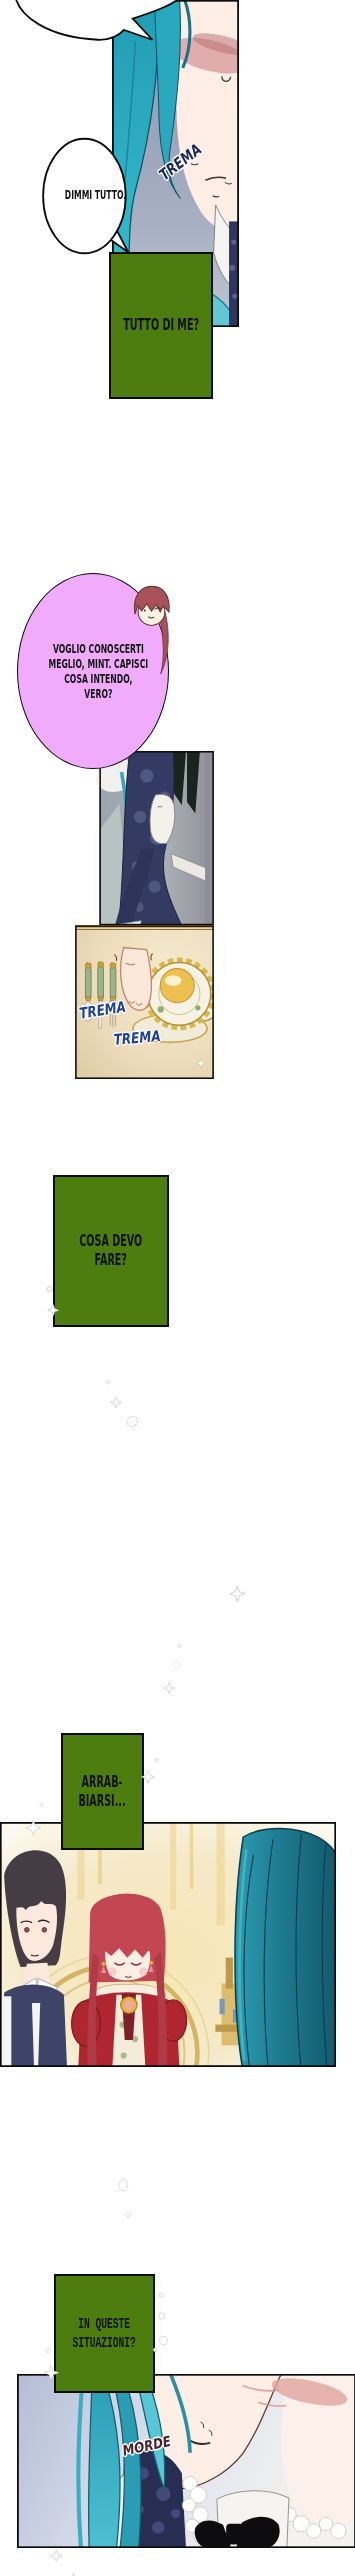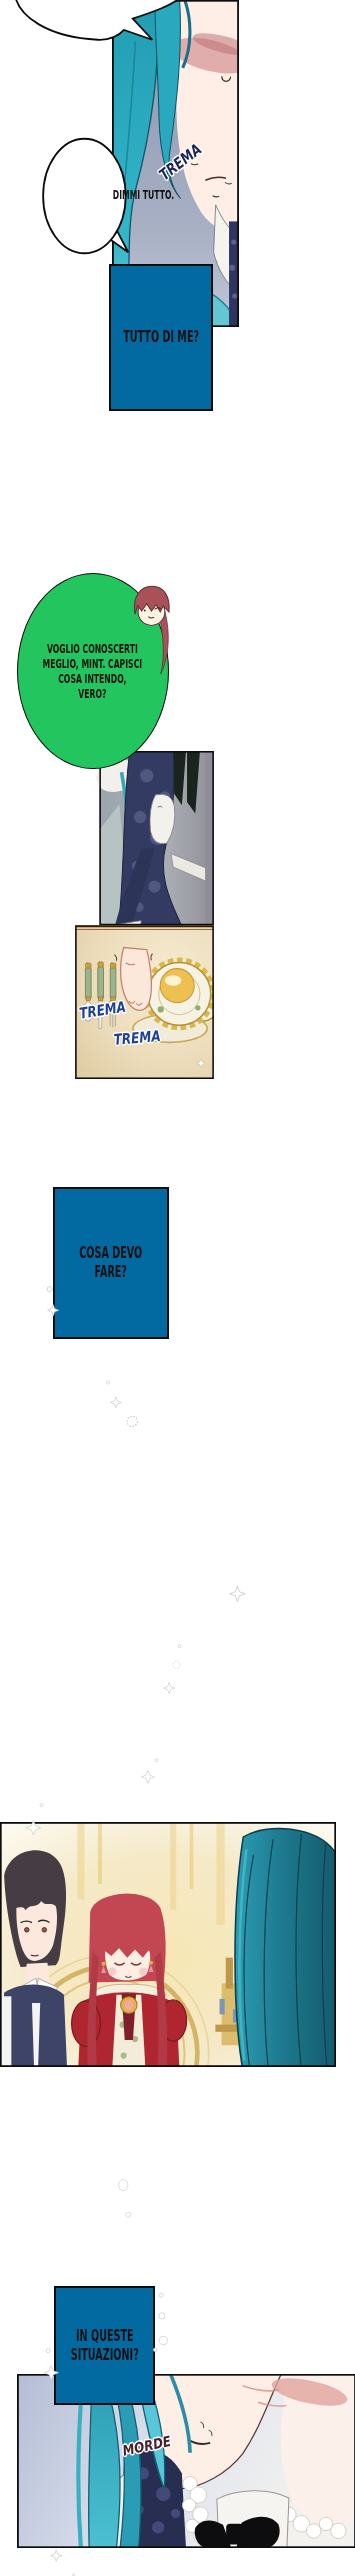--- a/index.html
+++ b/index.html
@@ -1,28 +1,28 @@
 <!DOCTYPE html>
 <html style="font-size:8.2px"><head>
 <meta charset="utf-8">
 <style>
   html,body{margin:0;padding:0;background:#ffffff;}
   #page{position:relative;width:355px;height:2638px;background:#fff;overflow:hidden;
         font-family:"DejaVu Sans",sans-serif;}
   .abs{position:absolute;}
   svg{display:block;}
   
-  .sbox{position:absolute;background:#0369a1;border:2.1px solid #0c0c0c;display:flex;
-        align-items:center;justify-content:center;text-align:center;z-index:30;margin-top:12px;}
+  .sbox{position:absolute;background:#4d7c0f;border:2.1px solid #0c0c0c;display:flex;
+        align-items:center;justify-content:center;text-align:center;z-index:30;}
   .btxt{font-weight:bold;color:#111;transform:scaleX(.62);transform-origin:center;
         line-height:1.22;letter-spacing:0px;white-space:nowrap;}
   .fs30{font-size:15.5px;} .fs24{font-size:12.4px;}
   
-  .ebubble{position:absolute;background:#22c55e;border:1.8px solid #0c0c0c;border-radius:50%;
-        display:flex;align-items:center;justify-content:center;text-align:center;z-index:26;}
+  .ebubble{position:absolute;background:#f0abfc;border:1.8px solid #0c0c0c;border-radius:50%;
+        display:flex;align-items:center;text-align:center;z-index:26;}
   
   .sfx{position:absolute;font-weight:bold;font-style:italic;white-space:nowrap;z-index:40;
        text-shadow:-1.5px 0 0 #fff,1.5px 0 0 #fff,0 -1.5px 0 #fff,0 1.5px 0 #fff,
                    -1px -1px 0 #fff,1px -1px 0 #fff,-1px 1px 0 #fff,1px 1px 0 #fff;}
   .trema-dark{color:#1b2558;}
   .trema-blue{color:#1d3f96;}
   .morde{color:#4a2028;}
   .spark{position:absolute;z-index:45;}
 </style>
 </head>
@@ -69,21 +69,21 @@
   </svg>
 
   <svg class="abs" style="left:0;top:0;z-index:25;" width="247" height="62" viewBox="0 0 480 120">
     <path d="M30,-6 C38,30 90,72 190,77 C214,78 230,70 241,58 L296,77 L258,36 C300,22 334,10 352,-6 Z" fill="#ffffff" stroke="#0c0c0c" stroke-width="3.5"></path>
   </svg>
 
   <svg class="abs" style="left:39px;top:134px;z-index:26;" width="98" height="124" viewBox="75 260 190 240">
     <path d="M212,420 L248,489 L196,452 Z" fill="#fff" stroke="#0c0c0c" stroke-width="3.5"></path>
     <ellipse cx="163" cy="380" rx="80" ry="111" fill="#fff" stroke="#0c0c0c" stroke-width="3.5"></ellipse>
   </svg>
-  <div class="abs" style="left:43px;top:187px;width:105px;text-align:center;z-index:27;margin-left:48px;">
+  <div class="abs" style="left:43px;top:187px;width:105px;text-align:center;z-index:27;">
     <div class="btxt fs24">DIMMI TUTTO.</div>
   </div>
 
   <div class="sfx trema-dark" style="left:156px;top:170px;font-size:15.5px;transform:rotate(-38deg) scaleX(.8);transform-origin:left top;">TREMA</div>
 
   <div class="sbox" style="left:109px;top:252px;width:100px;height:143px;">
     <div class="btxt fs30">TUTTO DI ME?</div>
   </div>
 
   <div class="ebubble" style="left:16.5px;top:573px;width:150px;height:194px;">
@@ -226,20 +226,26 @@
     <path d="M20,4 l4,11 11,4 -11,4 -4,11 -4,-11 -11,-4 11,-4 Z" fill="#fff" stroke="#bcbcbc" stroke-width="1.3"></path>
   </svg>
   <svg class="spark" style="left:162px;top:1641px;" width="31" height="57" viewBox="0 0 60 110">
     <g fill="#fff" stroke="#c4c4c4" stroke-width="1.2">
       <circle cx="34" cy="10" r="3"></circle>
       <circle cx="28" cy="46" r="7" fill="none" stroke-dasharray="3 2.5"></circle>
       <path d="M14,80 l3,8 8,3 -8,3 -3,8 -3,-8 -8,-3 8,-3 Z"></path>
     </g>
   </svg>
 
+  <div class="sbox" style="left:61px;top:1733px;width:79px;height:113px;">
+    <div class="btxt fs30">
+      <div>ARRAB-</div>
+      <div>BIARSI...</div>
+    </div>
+  </div>
   <svg class="spark" style="left:140px;top:1754px;" width="26" height="36" viewBox="0 0 50 70">
     <g fill="#fff" stroke="#c4c4c4" stroke-width="1.2">
       <circle cx="32" cy="12" r="3"></circle>
       <path d="M15,32 l3.5,9 9,3.5 -9,3.5 -3.5,9 -3.5,-9 -9,-3.5 9,-3.5 Z"></path>
     </g>
   </svg>
   <svg class="spark" style="left:25px;top:1799px;" width="26" height="41" viewBox="0 0 50 80">
     <g fill="#fff" stroke="#c4c4c4" stroke-width="1.2">
       <circle cx="32" cy="12" r="3"></circle>
       <path d="M16,42 l4,10 10,4 -10,4 -4,10 -4,-10 -10,-4 10,-4 Z"></path>
@@ -336,21 +342,21 @@
     <rect x="1.5" y="3538.5" width="649" height="472" fill="none" stroke="#0c0c0c" stroke-width="3.5"></rect>
   </svg>
 
   <svg class="spark" style="left:116px;top:2178px;" width="20.6" height="46" viewBox="0 0 40 90">
     <g fill="#fff" stroke="#cccccc" stroke-width="1.3">
       <ellipse cx="14" cy="14" rx="9" ry="11"></ellipse>
       <circle cx="24" cy="72" r="5"></circle>
     </g>
   </svg>
 
-  <div class="sbox" style="left:54px;top:2274px;width:97px;height:115px;">
+  <div class="sbox" style="left:54px;top:2274px;width:97px;height:115px;font-family:Liberation Mono, monospace;">
     <div class="btxt fs30">
       <div>IN QUESTE</div>
       <div>SITUAZIONI?</div>
     </div>
   </div>
   <svg class="spark" style="left:152px;top:2289px;" width="20.6" height="67" viewBox="0 0 40 130">
     <g fill="#fff" stroke="#c8c8c8" stroke-width="1.3">
       <circle cx="18" cy="12" r="4"></circle>
       <circle cx="19" cy="52" r="6"></circle>
       <circle cx="22" cy="100" r="8"></circle>

